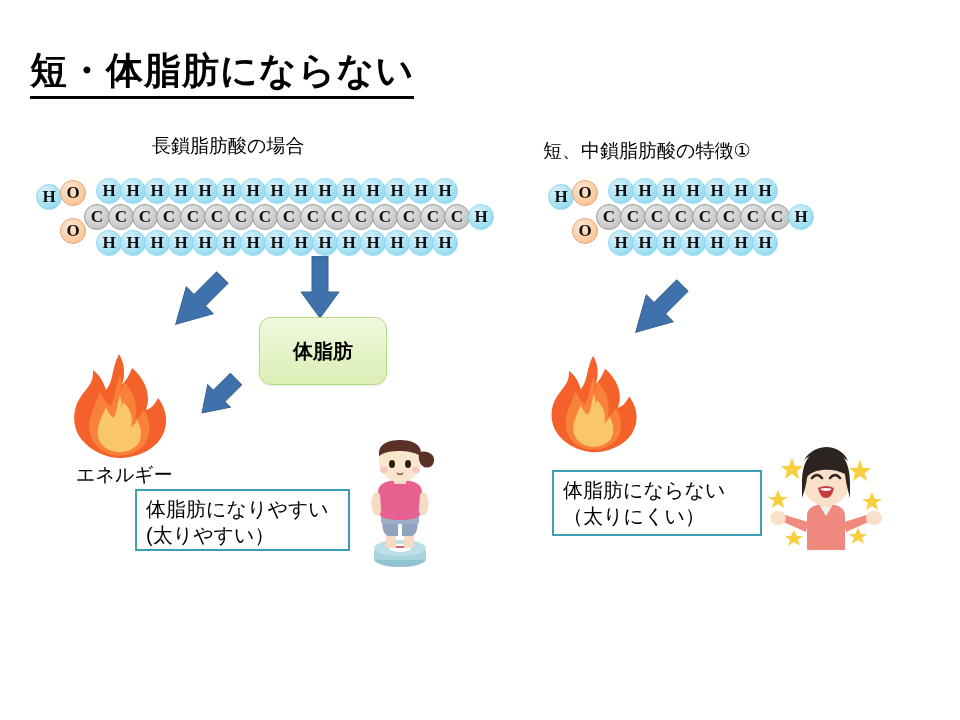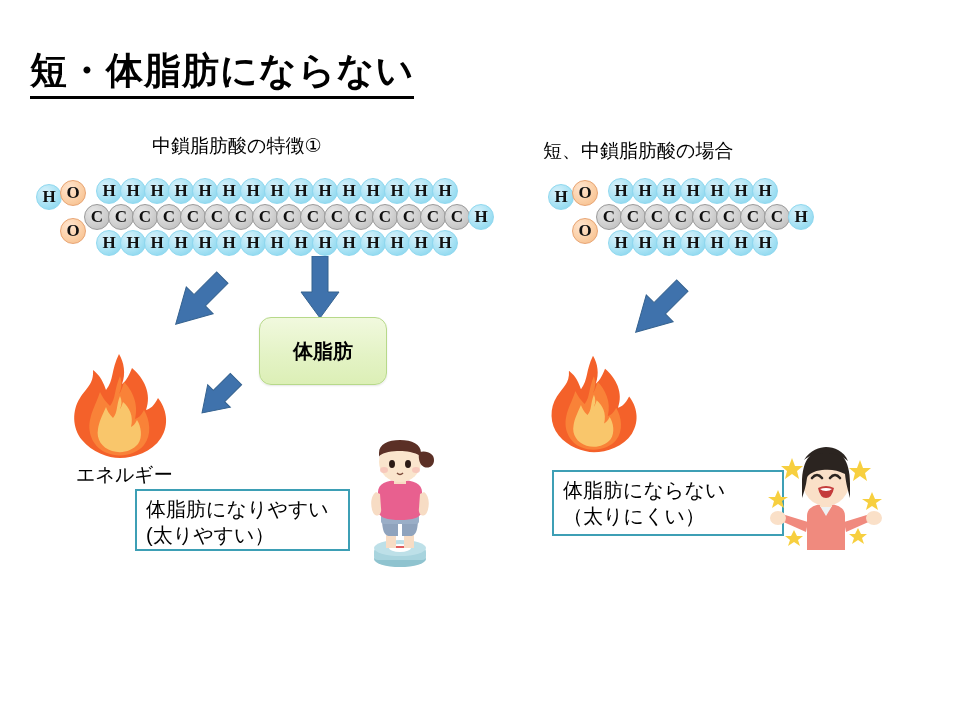--- a/index.html
+++ b/index.html
@@ -118,34 +118,34 @@
     position: absolute;
     border: 2px solid #3d9fb5;
     background: #ffffff;
     padding: 6px 9px 8px 9px;
     font-size: 20px;
     line-height: 1.28;
     box-sizing: border-box;
     white-space: pre-line;
   }
   #callout-left  { left: 135px; top: 489px; width: 215px; height: 62px; }
-  #callout-right { left: 552px; top: 470px; width: 232px; height: 66px; }
+  #callout-right { left: 552px; top: 470px; width: 210px; height: 66px; }
 
   
   .character { position: absolute; }
   #character-fat   { left: 362px; top: 440px; }
   #character-happy { left: 764px; top: 444px; }
 </style>
 </head>
 <body>
 
 <div id="slide-title">短・体脂肪にならない</div>
 
-<div id="caption-left" class="section-caption">中鎖脂肪酸の特徴①</div>
-<div id="caption-right" class="section-caption">短、中鎖脂肪酸の場合</div>
+<div id="caption-left" class="section-caption">長鎖脂肪酸の場合</div>
+<div id="caption-right" class="section-caption">短、中鎖脂肪酸の特徴①</div>
 
 <div id="molecule-left" class="molecule">
   <div class="atom h" style="left:0px; top:8px;">H</div>
   <div class="atom o" style="left:24px; top:4px;">O</div>
   <div class="atom o" style="left:24px; top:42px;">O</div>
   <div id="left-carbons" class="chain-carbons">
       <div class="atom c" style="left: 48px; top: 28px;">C</div>
       <div class="atom c" style="left: 72px; top: 28px;">C</div>
       <div class="atom c" style="left: 96px; top: 28px;">C</div>
       <div class="atom c" style="left: 120px; top: 28px;">C</div>

